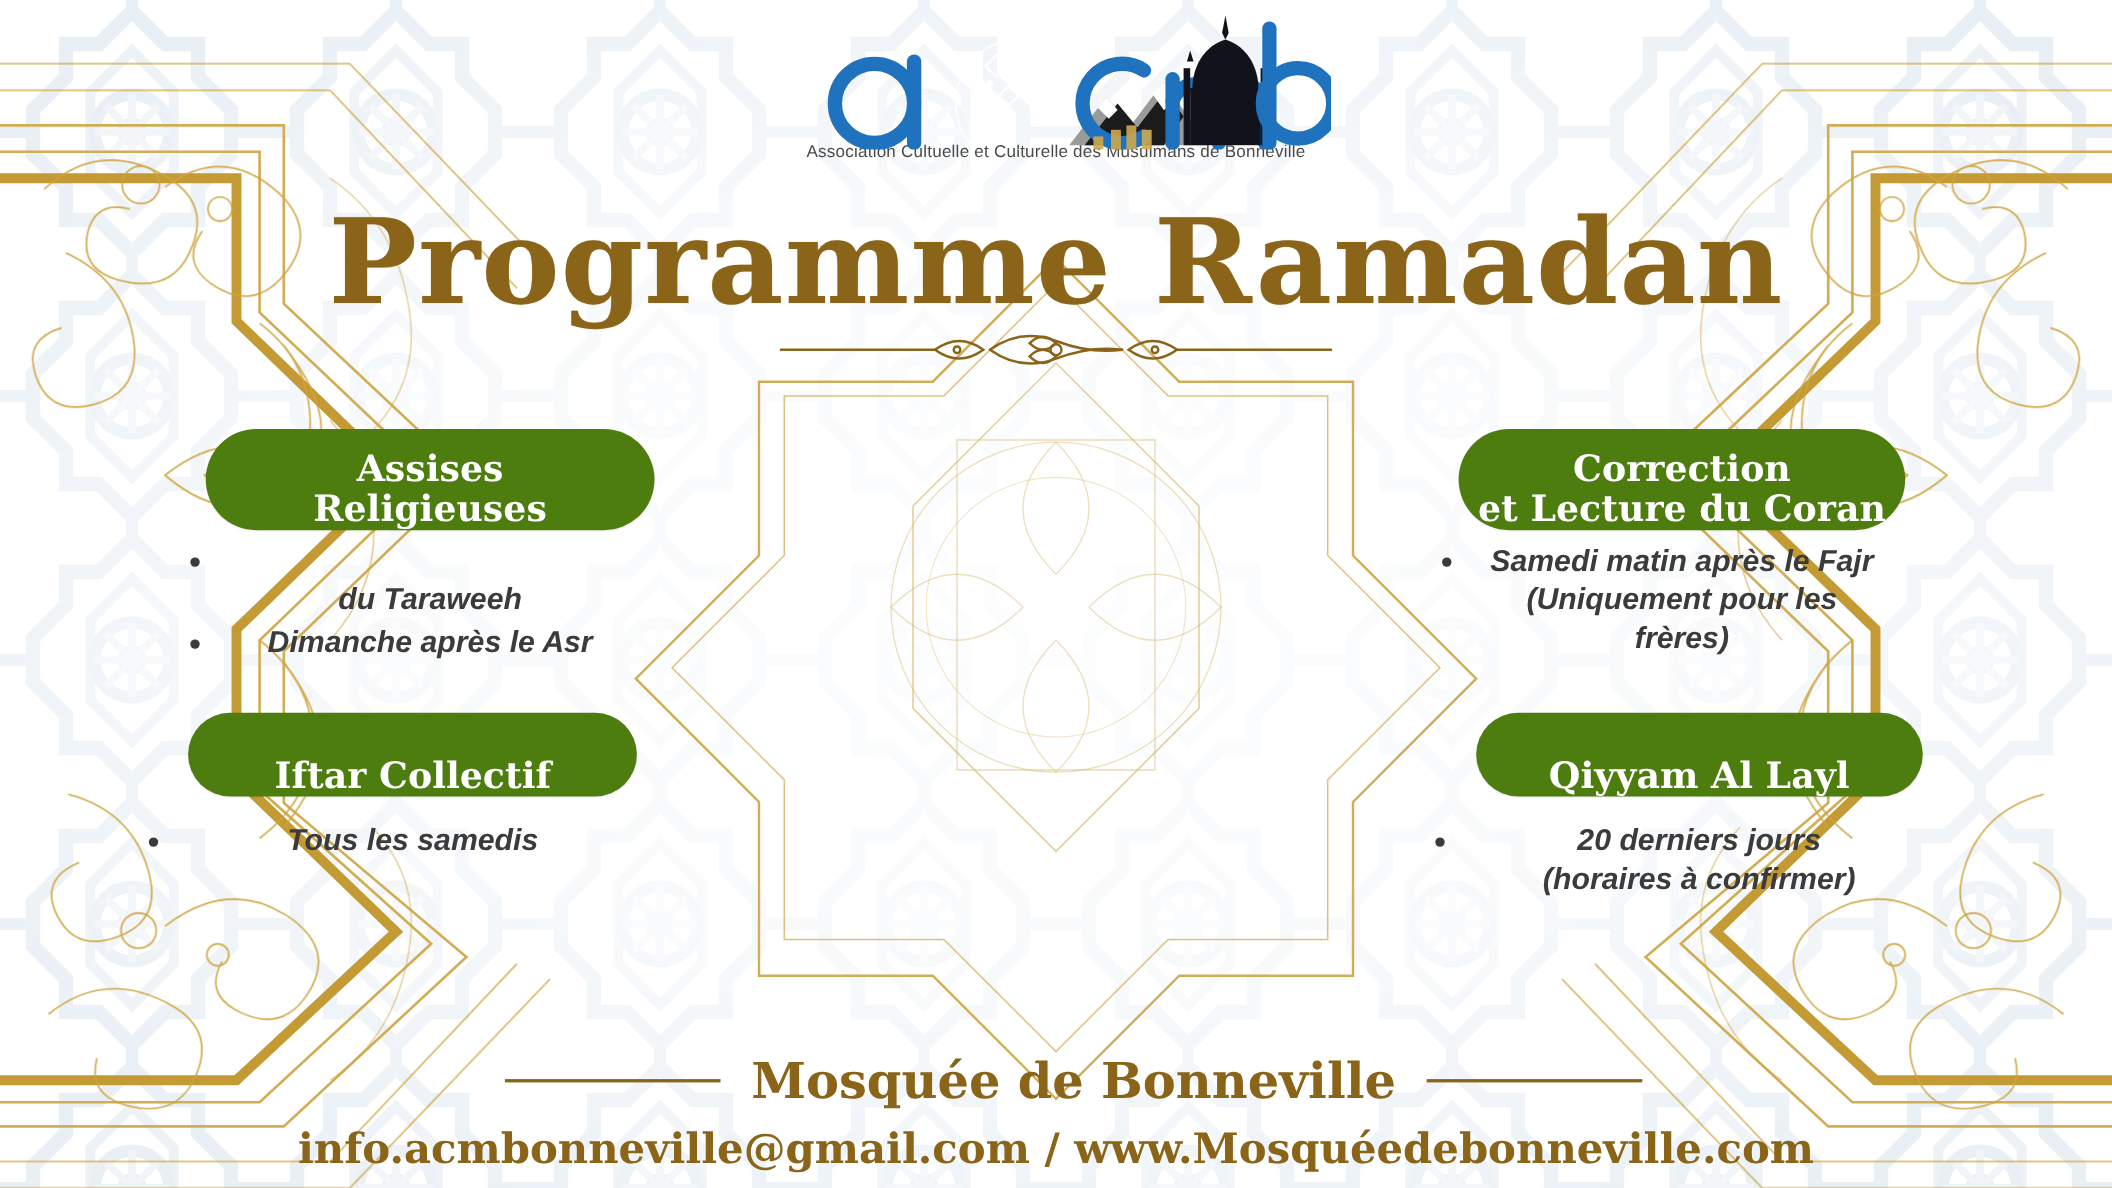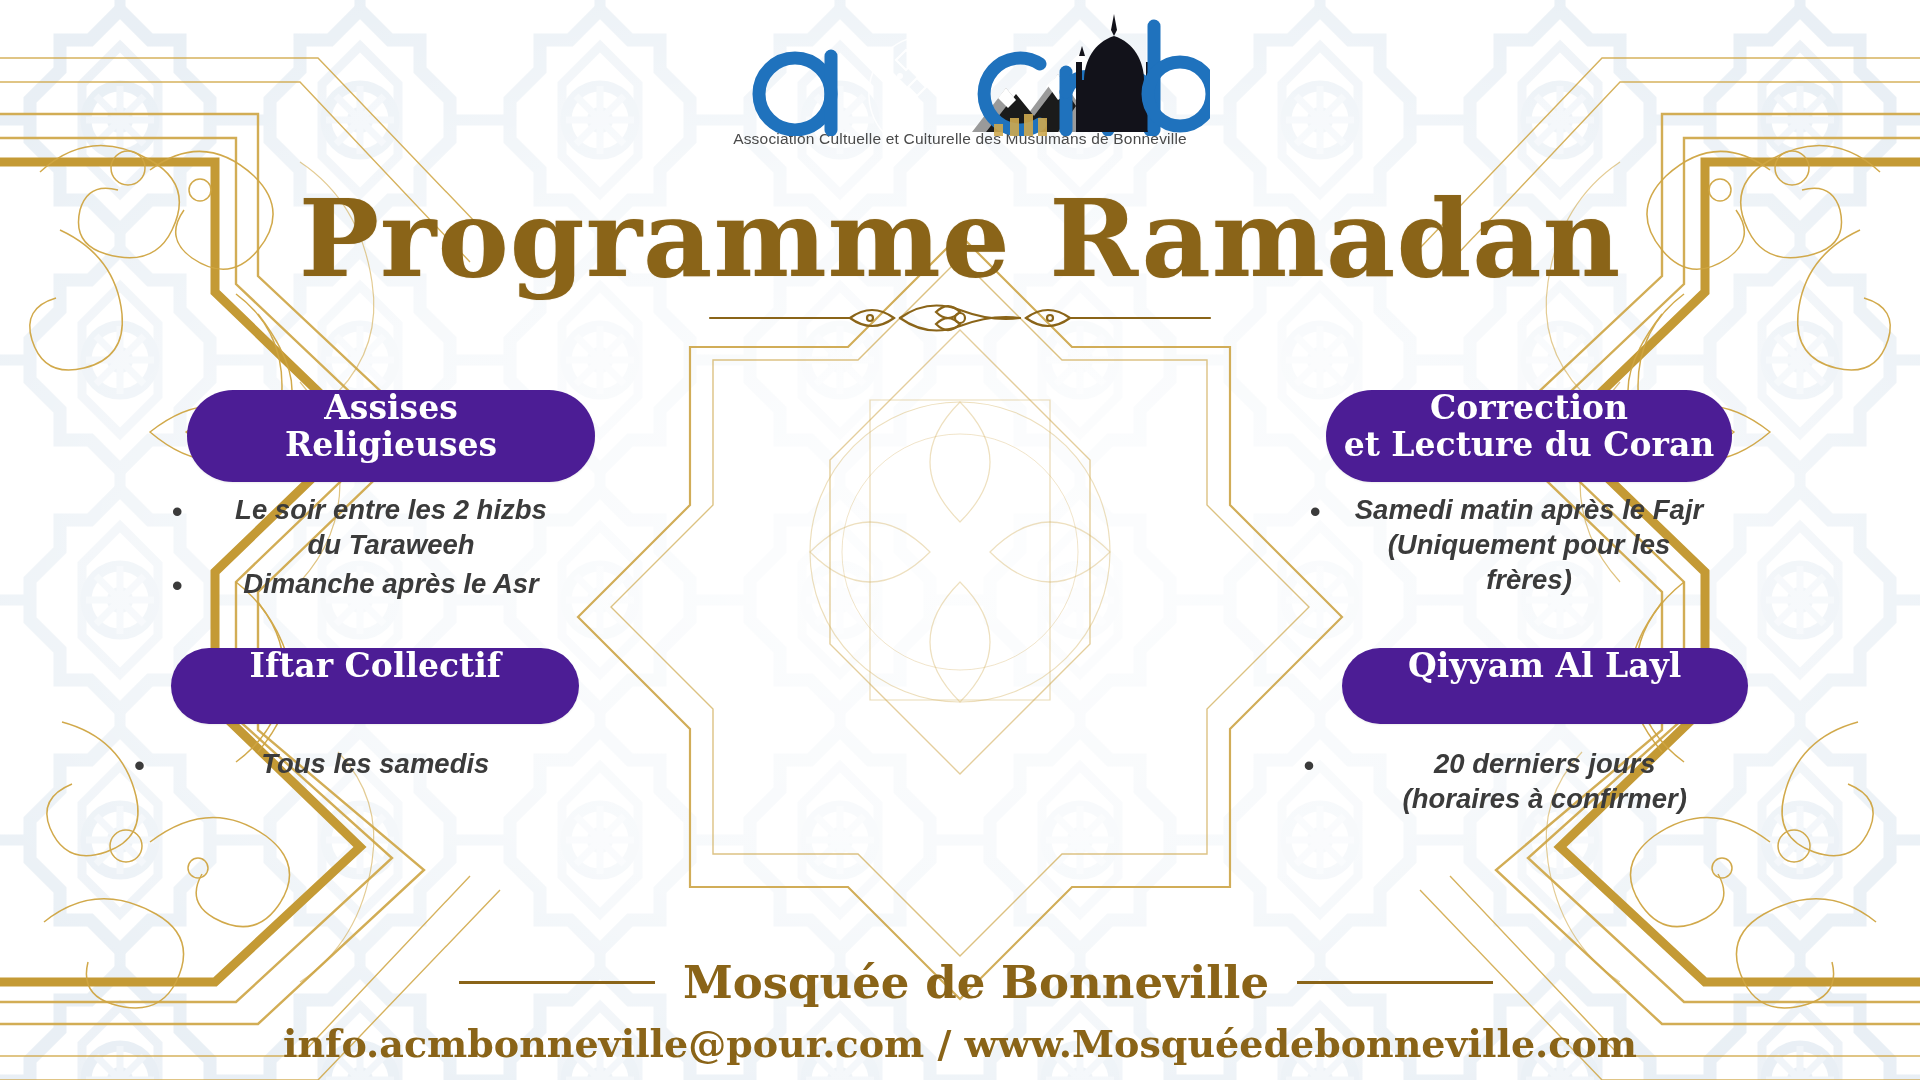--- a/index.html
+++ b/index.html
@@ -46,24 +46,24 @@
   }
   #title-divider{margin-top:6px;}
 
   
   #content{position:absolute;top:390px;left:0;right:0;z-index:8;}
   .row{display:flex;justify-content:center;align-items:flex-start;}
   .col{width:760px;display:flex;flex-direction:column;align-items:center;}
   .col-left{margin-right:378px;}
 
   .pill{
-    background:#4c1d95;
+    background:#4d7c0f;
     color:#ffffff;
     border-radius:999px;
-    display:flex;align-items:flex-start;justify-content:center;
+    display:flex;align-items:flex-end;justify-content:center;
     font-family:"DejaVu Serif",serif;
     font-weight:700;
     text-align:center;
     line-height:1.12;
     box-shadow:0 1px 2px rgba(0,0,0,.07);
   }
   .pill-2line{width:380px;height:92px;font-size:33px;padding:0 14px;}
   .pill-1line{width:380px;height:76px;font-size:33px;padding:0 14px;}
   .pill-wide{width:378px;}
 
@@ -295,21 +295,21 @@
       <div class="col col-left">
         <div class="pill pill-2line">
           <span>
             <span>Assises</span><br>
             <span>Religieuses</span>
           </span>
         </div>
         <ul class="bullets">
           <li>
             <span class="dot">•</span>
-            <span>Le soir entre les 2 hizbs</span><br>
+            <br>
             <span>du Taraweeh</span>
           </li>
           <li>
             <span class="dot">•</span>
             <span>Dimanche après le Asr</span>
           </li>
         </ul>
       </div>
 
       <div class="col">
@@ -358,16 +358,16 @@
       </div>
     </div>
   </div>
 
   <div id="footer">
     <div id="footer-name-row">
       <div class="rule"></div>
       <div id="footer-name">Mosquée de Bonneville</div>
       <div class="rule"></div>
     </div>
-    <div id="footer-contact">info.acmbonneville@pour.com / www.Mosquéedebonneville.com</div>
+    <div id="footer-contact">info.acmbonneville@gmail.com / www.Mosquéedebonneville.com</div>
   </div>
 
 </div>
 
 </body></html>

